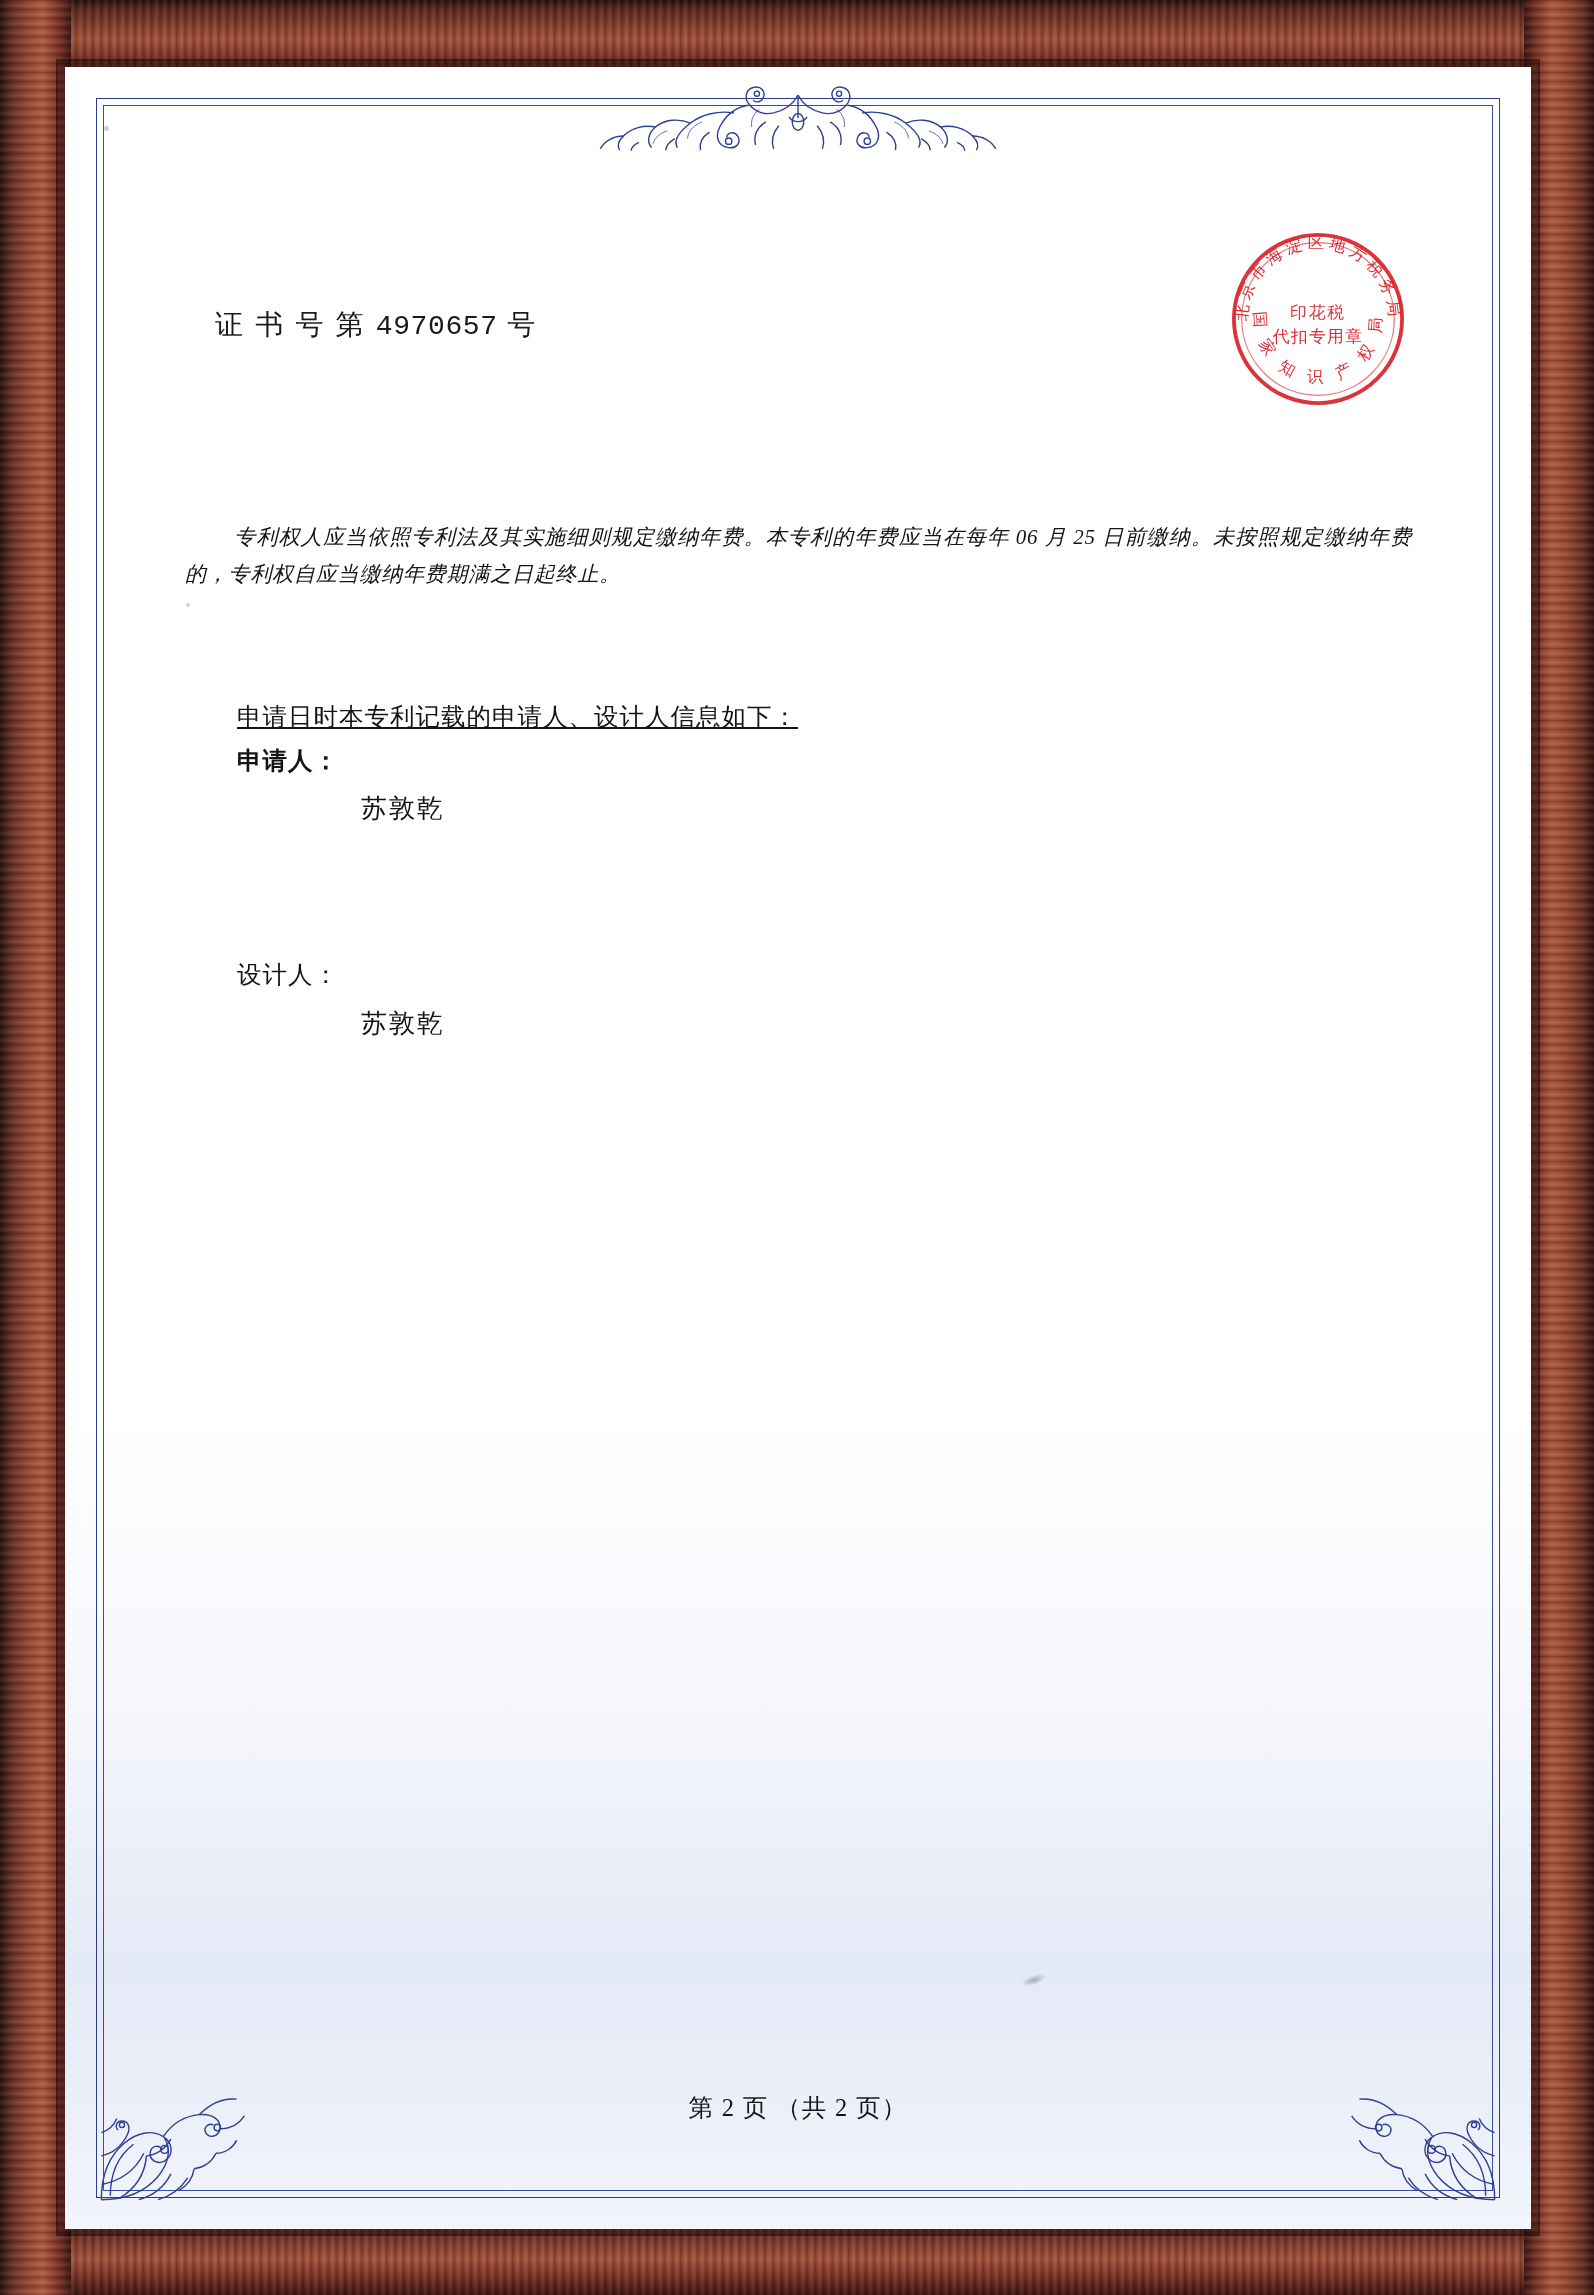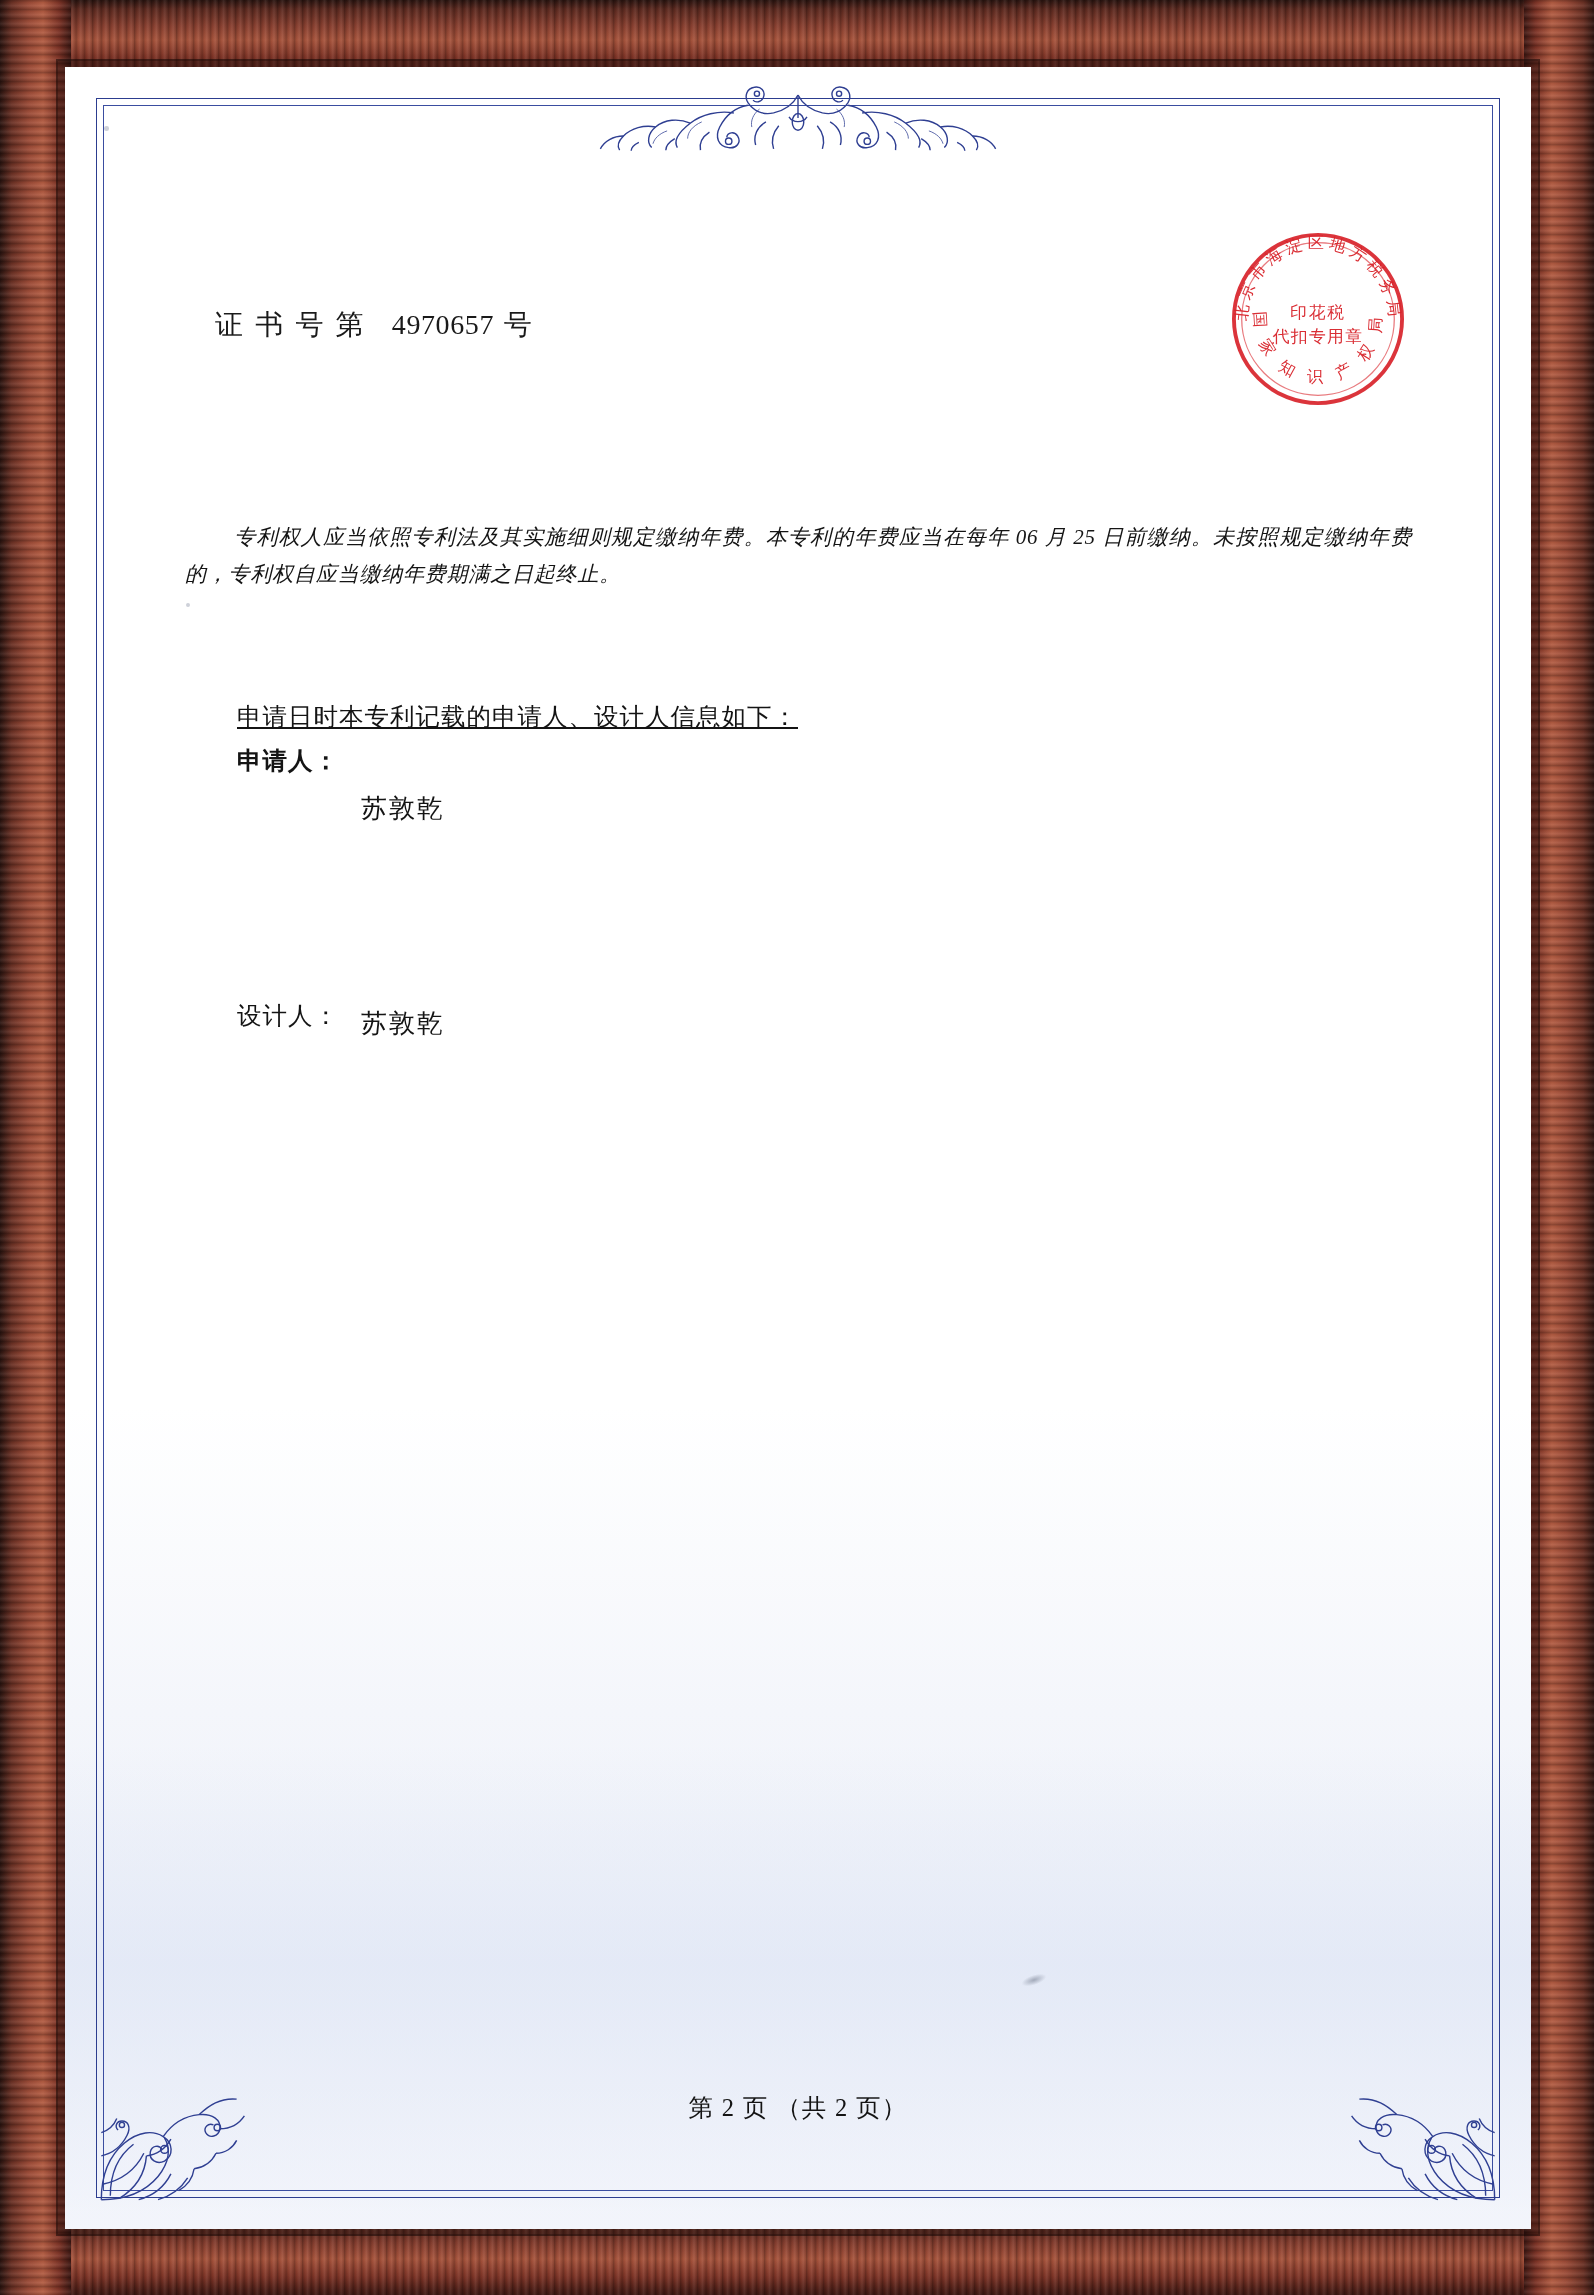--- a/index.html
+++ b/index.html
@@ -140,22 +140,21 @@
   .cert-no {
     position: absolute;
     left: 150px; top: 239px;
     font-size: 28px;
     letter-spacing: 2.6px;
     color: #1a1a1a;
     white-space: nowrap;
   }
   .cert-no .num {
     letter-spacing: 0.6px;
-    font-family: Liberation Serif, serif;
-    margin-left: 16px;
+    font-family: Liberation Mono, monospace;
   }
   .para {
     position: absolute;
     left: 120px; top: 452px;
     width: 1227px;
     font-size: 21px;
     line-height: 1.75;
     color: #141414;
     text-align: justify;
     letter-spacing: 0.8px;
@@ -189,21 +188,20 @@
     color: #141414;
     white-space: nowrap;
   }
   .label-designer {
     position: absolute;
     left: 172px; top: 891px;
     font-size: 24.5px;
     letter-spacing: 1px;
     color: #141414;
     white-space: nowrap;
-    margin-top: 41px;
   }
   .value-designer {
     position: absolute;
     left: 296px; top: 939px;
     font-size: 26px;
     letter-spacing: 1.9px;
     color: #141414;
     white-space: nowrap;
   }
   .page-footer {

